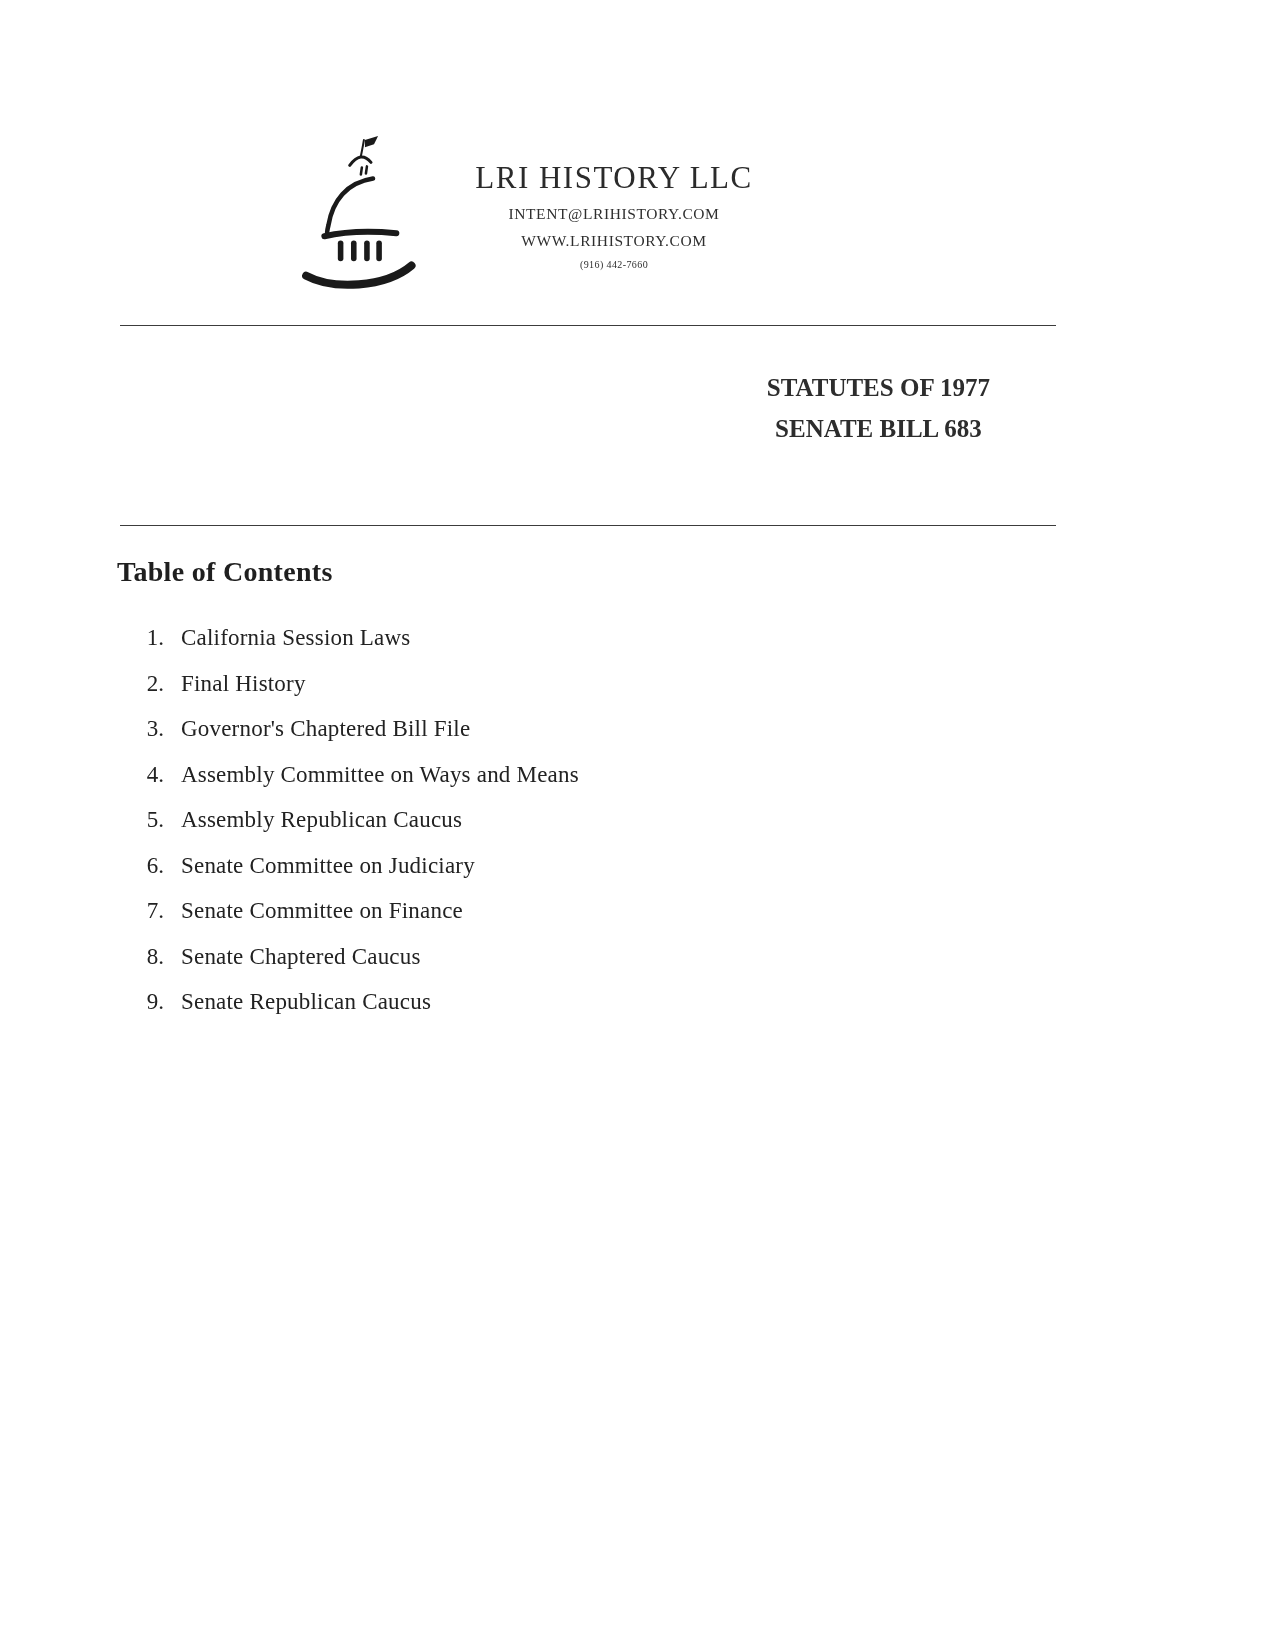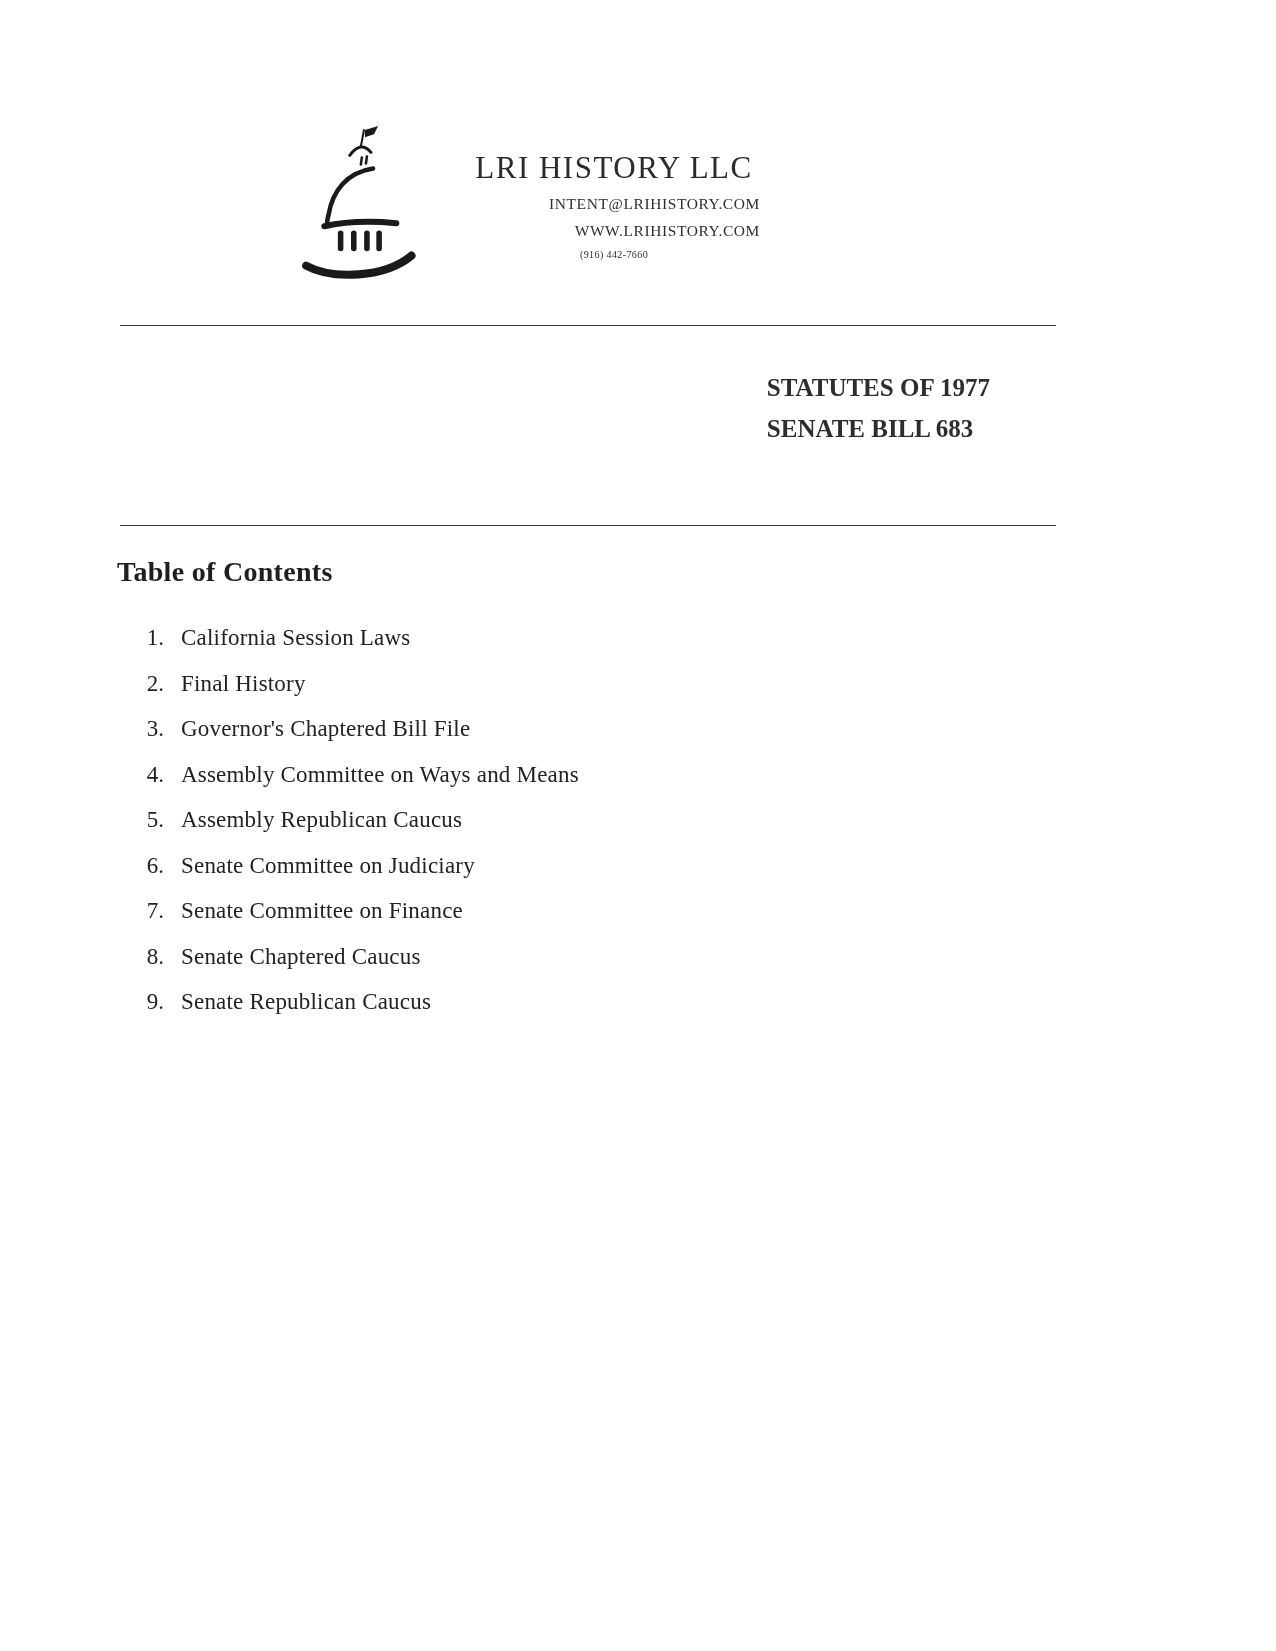--- a/index.html
+++ b/index.html
@@ -13,21 +13,21 @@
     height: 1651px;
     background: #ffffff;
     font-family: "Liberation Serif", serif;
     color: #1a1a1a;
     overflow: hidden;
   }
 
   
   .letterhead {
     position: absolute;
-    top: 124px;
+    top: 134px;
     left: 296px;
     display: flex;
     align-items: flex-start;
   }
   .logo-wrap {
     width: 152px;
     height: 162px;
     flex: 0 0 auto;
   }
   .logo-wrap svg {
@@ -45,21 +45,20 @@
     letter-spacing: 1.5px;
     color: #2b2b2b;
     white-space: nowrap;
   }
   .contact-line {
     margin-top: 9px;
     font-size: 15.5px;
     letter-spacing: 0.6px;
     color: #2e2e2e;
     white-space: nowrap;
-    text-align: right;
   }
   .contact-phone {
     margin-top: 9px;
     font-size: 10px;
     letter-spacing: 0.4px;
     color: #2e2e2e;
     white-space: nowrap;
   }
 
   
@@ -71,21 +70,21 @@
     height: 0;
   }
   .rule-top { top: 325px; }
   .rule-bottom { top: 525px; }
 
   
   .reference-block {
     position: absolute;
     top: 367px;
     right: 286px;
-    text-align: left;
+    text-align: center;
   }
   .reference-line {
     font-size: 25px;
     font-weight: bold;
     line-height: 41px;
     color: #2d2d2d;
     white-space: pre;
   }
 
   

